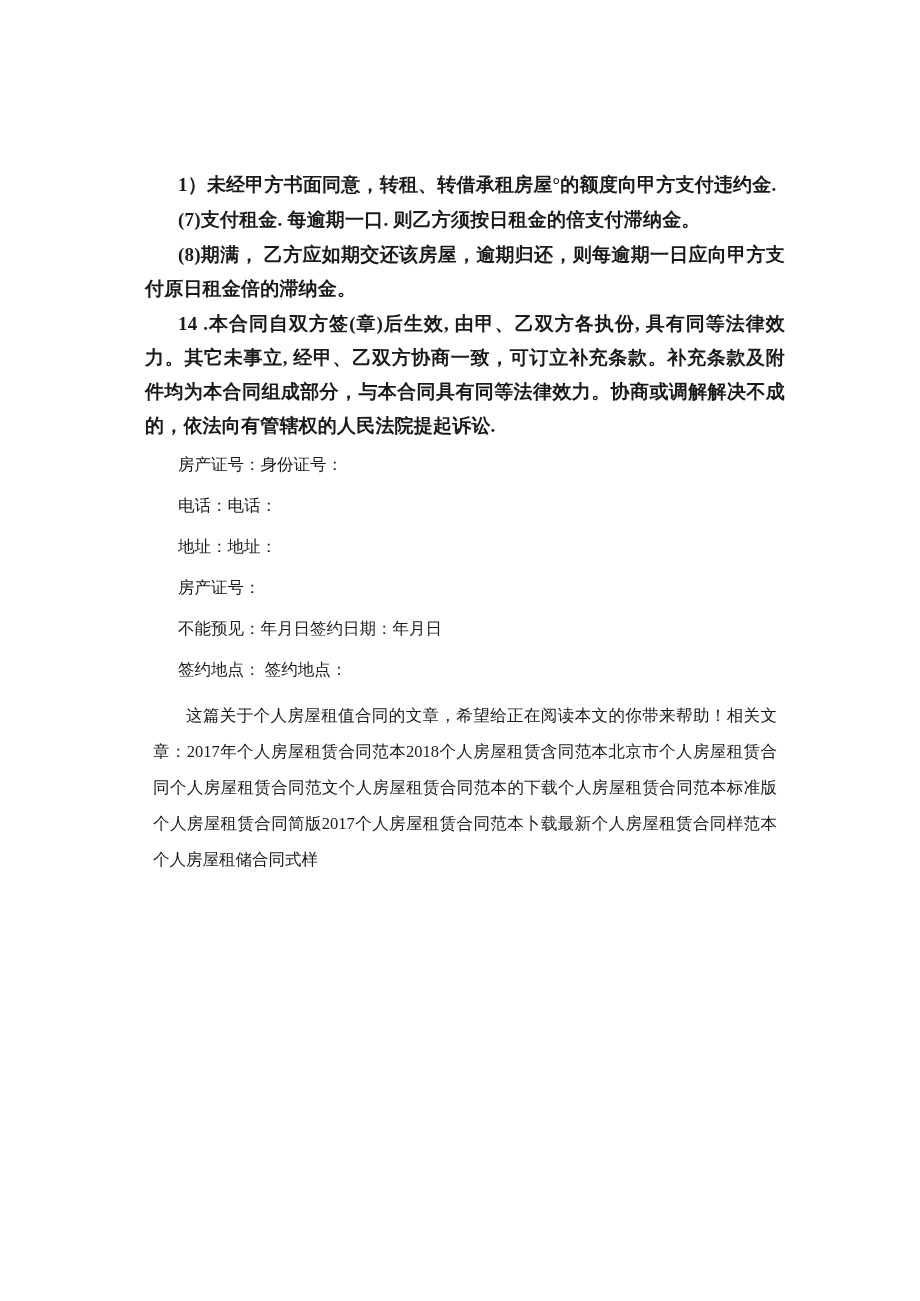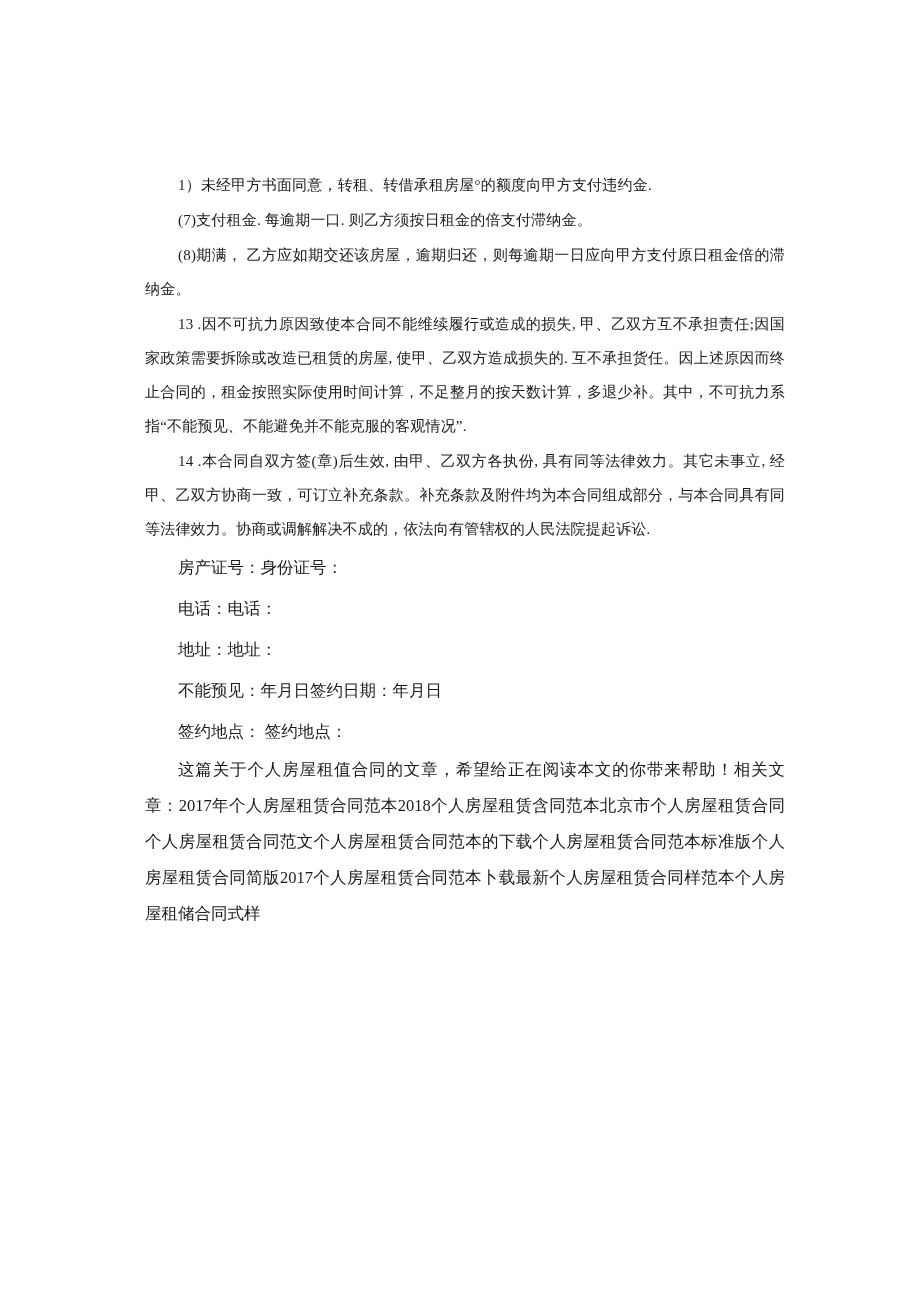--- a/index.html
+++ b/index.html
@@ -23,58 +23,59 @@
     height: 1301px;
     background: #ffffff;
   }
   .content {
     position: absolute;
     left: 145px;
     top: 168px;
     width: 640px;
   }
   .para {
-    font-size: 15px;
+    font-size: 19px;
     line-height: 34px;
     text-align: justify;
     text-justify: inter-ideograph;
     margin: 0 0 1px 0;
     letter-spacing: 0.2px;
+    font-weight: bold;
   }
   .indent {
     text-indent: 33px;
   }
   .footer-block {
     font-size: 16.5px;
     line-height: 36px;
     text-align: justify;
     text-justify: inter-ideograph;
-    margin: 0;
+    margin: 8px;
   }
   .sig-line {
     font-size: 16.5px;
     line-height: 41px;
     text-indent: 33px;
     margin: 0;
   }
 </style>
 </head>
 <body>
 
 <div class="page">
   <div class="content">
 
     <p class="para indent">1）未经甲方书面同意，转租、转借承租房屋°的额度向甲方支付违约金.</p>
     <p class="para indent">(7)支付租金. 每逾期一口. 则乙方须按日租金的倍支付滞纳金。</p>
     <p class="para indent">(8)期满， 乙方应如期交还该房屋，逾期归还，则每逾期一日应向甲方支付原日租金倍的滞纳金。</p>
-    <p class="para indent">13 .因不可抗力原因致使本合同不能维续履行或造成的损失, 甲、乙双方互不承担责任;因国家政策需要拆除或改造已租赁的房屋, 使甲、乙双方造成损失的. 互不承担货任。因上述原因而终止合同的，租金按照实际使用时间计算，不足整月的按天数计算，多退少补。其中，不可抗力系指“不能预见、不能避免并不能克服的客观情况”.</p>
     <p class="para indent">14 .本合同自双方签(章)后生效, 由甲、乙双方各执份, 具有同等法律效力。其它未事立, 经甲、乙双方协商一致，可订立补充条款。补充条款及附件均为本合同组成部分，与本合同具有同等法律效力。协商或调解解决不成的，依法向有管辖权的人民法院提起诉讼.</p>
 
     <p class="sig-line">房产证号：身份证号：</p>
     <p class="sig-line">电话：电话：</p>
     <p class="sig-line">地址：地址：</p>
+    <p class="sig-line">房产证号：</p>
     <p class="sig-line">不能预见：年月日签约日期：年月日</p>
     <p class="sig-line">签约地点： 签约地点：</p>
 
     <p class="footer-block indent">这篇关于个人房屋租值合同的文章，希望给正在阅读本文的你带来帮助！相关文章：2017年个人房屋租赁合同范本2018个人房屋租赁含同范本北京市个人房屋租赁合同个人房屋租赁合同范文个人房屋租赁合同范本的下载个人房屋租赁合同范本标准版个人房屋租赁合同简版2017个人房屋租赁合同范本卜载最新个人房屋租赁合同样范本个人房屋租储合同式样</p>
 
   </div>
 </div>
 
 </body></html>

